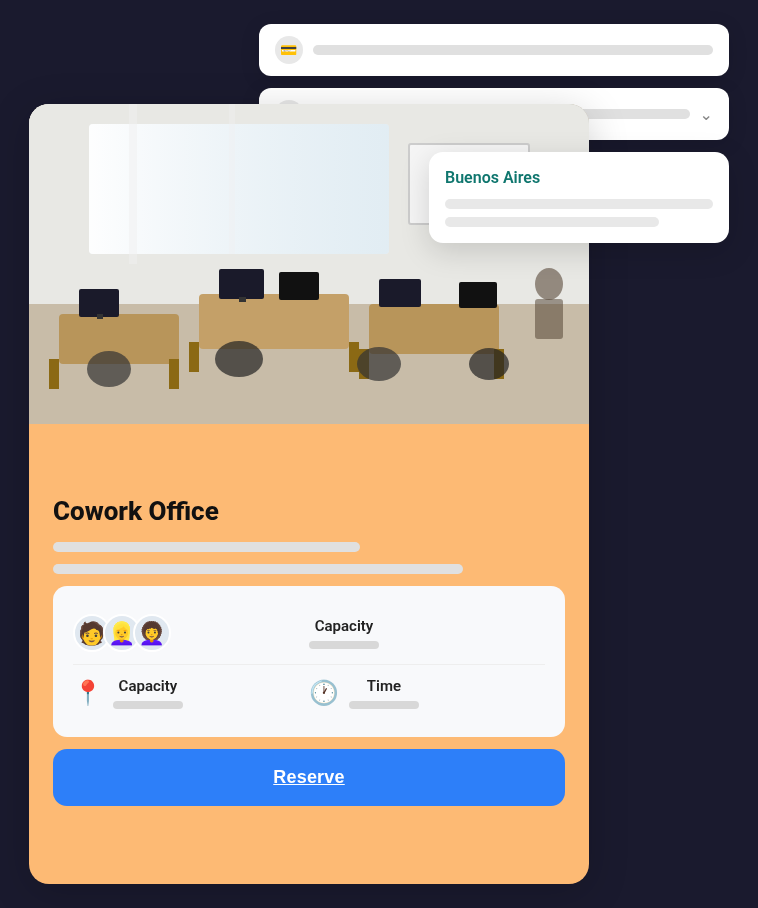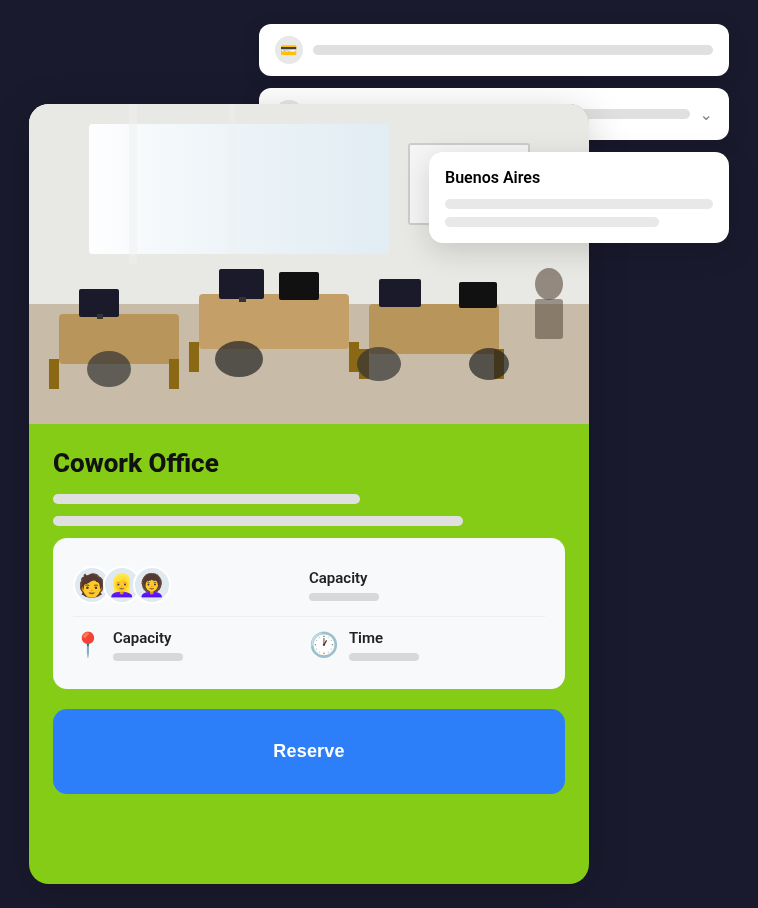--- a/index.html
+++ b/index.html
@@ -81,21 +81,21 @@
       background: #fff;
       border-radius: 14px;
       box-shadow: 0 8px 30px rgba(0,0,0,0.15);
       padding: 16px;
       z-index: 10;
     }
 
     .dropdown-option-selected {
       font-size: 16px;
       font-weight: 600;
-      color: #000000;
+      color: #0f766e;
       margin-bottom: 12px;
     }
 
     .dropdown-line {
       height: 10px;
       background: #e8e8e8;
       border-radius: 5px;
       margin-bottom: 8px;
     }
 
@@ -103,26 +103,27 @@
 
     .dropdown-line.short { width: 80%; }
 
     
     .office-card {
       position: absolute;
       top: 80px;
       left: 0px;
       right: 140px;
       bottom: 0px;
-      background: #84cc16;
+      background: #fdba74;
       border-radius: 20px;
       overflow: hidden;
       box-shadow: 0 8px 40px rgba(0,0,0,0.18);
       display: flex;
       flex-direction: column;
+      gap: 48px;
     }
 
     .office-image {
       width: 100%;
       height: 320px;
       background: linear-gradient(135deg, #c8d8e8 0%, #b0c4d4 30%, #a8b8c8 60%, #909aaa 100%);
       position: relative;
       overflow: hidden;
       flex-shrink: 0;
     }
@@ -207,20 +208,21 @@
       background: #e0e8f0;
       margin-left: -8px;
     }
 
     .avatar:first-child { margin-left: 0; }
 
     .info-label-group {
       display: flex;
       flex-direction: column;
       gap: 6px;
+      text-align: center;
     }
 
     .info-label {
       font-size: 15px;
       font-weight: 600;
       color: #222;
     }
 
     .info-sub-line {
       height: 8px;
@@ -238,27 +240,27 @@
       font-size: 24px;
       line-height: 1;
     }
 
     
     .reserve-btn {
       background: #2d7ff9;
       color: #fff;
       border: none;
       border-radius: 14px;
-      padding: 32px;
+      padding: 18px;
       font-size: 18px;
       font-weight: 600;
       cursor: pointer;
       width: 100%;
-      margin-top: 8px;
       letter-spacing: 0.2px;
+      text-decoration: underline;
     }
 
   </style>
 </head>
 <body>
 
 <div class="scene">
 
   <div class="floating-bar bar-top">
     <div class="bar-icon">💳</div>

